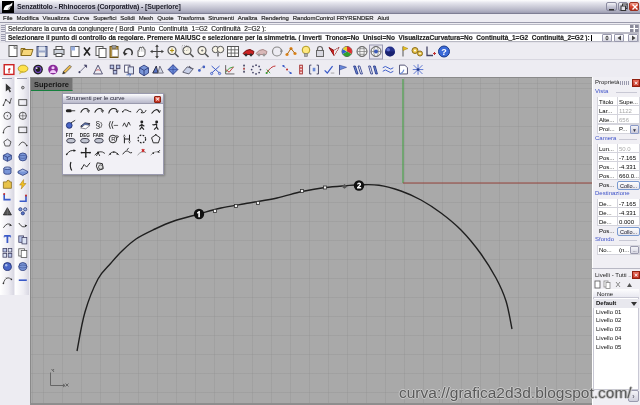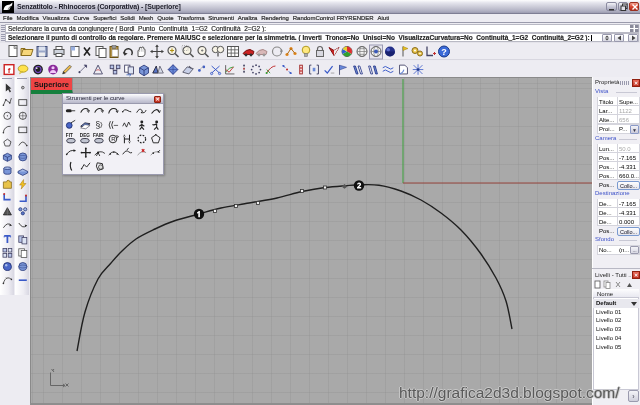--- a/index.html
+++ b/index.html
@@ -26,21 +26,21 @@
 .toolbar { left:0; width:640px; height:17px; background:#EDECF2; border-bottom:1px solid #D8D7E0; }
 
 #sidebar { left:0; top:77px; width:30px; height:328px; background:#EDECF2; }
 #viewport { left:30px; top:77px; width:562px; height:328px; background:#A9A9A9; overflow:hidden;
   border-left:1px solid #8a8a8a; border-top:1px solid #8a8a8a; }
 #grid { left:0; top:0; width:562px; height:328px;
   background-image:
     repeating-linear-gradient(90deg, rgba(142,142,142,.32) 0 1px, transparent 1px 19px),
     repeating-linear-gradient(180deg, rgba(142,142,142,.32) 0 1px, transparent 1px 19px);
   background-position:12px 10px, 12px 10px; }
-#vplabel { left:0; top:0; color:#151515; font-size:7.5px; font-weight:bold; background:#ef4444; padding:1.5px 3px 1px 3px; border-right:1px solid #909090; border-bottom:4px solid #15803d; }
+#vplabel { left:0; top:0; color:#151515; font-size:7.5px; font-weight:bold; background:#737373; padding:1.5px 3px 1px 3px; border-right:1px solid #909090; border-bottom:1px solid #15803d; }
 
 #rpanel { left:592px; top:77px; width:48px; height:328px; background:#F0EFF4; border-left:1px solid #fff; }
 .cell { position:absolute; font-size:6px; color:#000; white-space:nowrap; overflow:hidden; }
 
 #wm { left:399px; top:384px; font-size:15.5px; letter-spacing:.4px; color:#5a5a5a; z-index:60; letter-spacing:0px;
   text-shadow:-1px 0 #c8c8c8, 1px 0 #c8c8c8, 0 -1px #c8c8c8, 0 1px #c8c8c8; }
 </style></head>
 <body>
 <div id="titlebar" class="abs"></div>
 <svg id="ticon" class="abs" viewBox="0 0 12 12">
@@ -770,13 +770,13 @@
       <g transform="translate(16.0,55.4) scale(0.85)">
         <path d="M3 11 l3-5 3 3 4-5" fill="none" stroke="#222" stroke-width="1.1"></path>
         <circle cx="3" cy="11" r=".9" fill="#222"></circle>
       </g>
       <g transform="translate(30.0,55.4) scale(0.85)">
         <path d="M5 4 l6 1 1 6 -6 2 -2-5 z" fill="none" stroke="#222" stroke-width="1.1"></path>
         <circle cx="9" cy="9" r="2.6" fill="#ddd" stroke="#222" stroke-width=".8"></circle>
       </g>
     </svg>
   </div>
-<div id="wm" class="abs">http://grafica2d3d.blogspot.com/</div>
+<div id="wm" class="abs">curva://grafica2d3d.blogspot.com/</div>
 
 </body></html>

